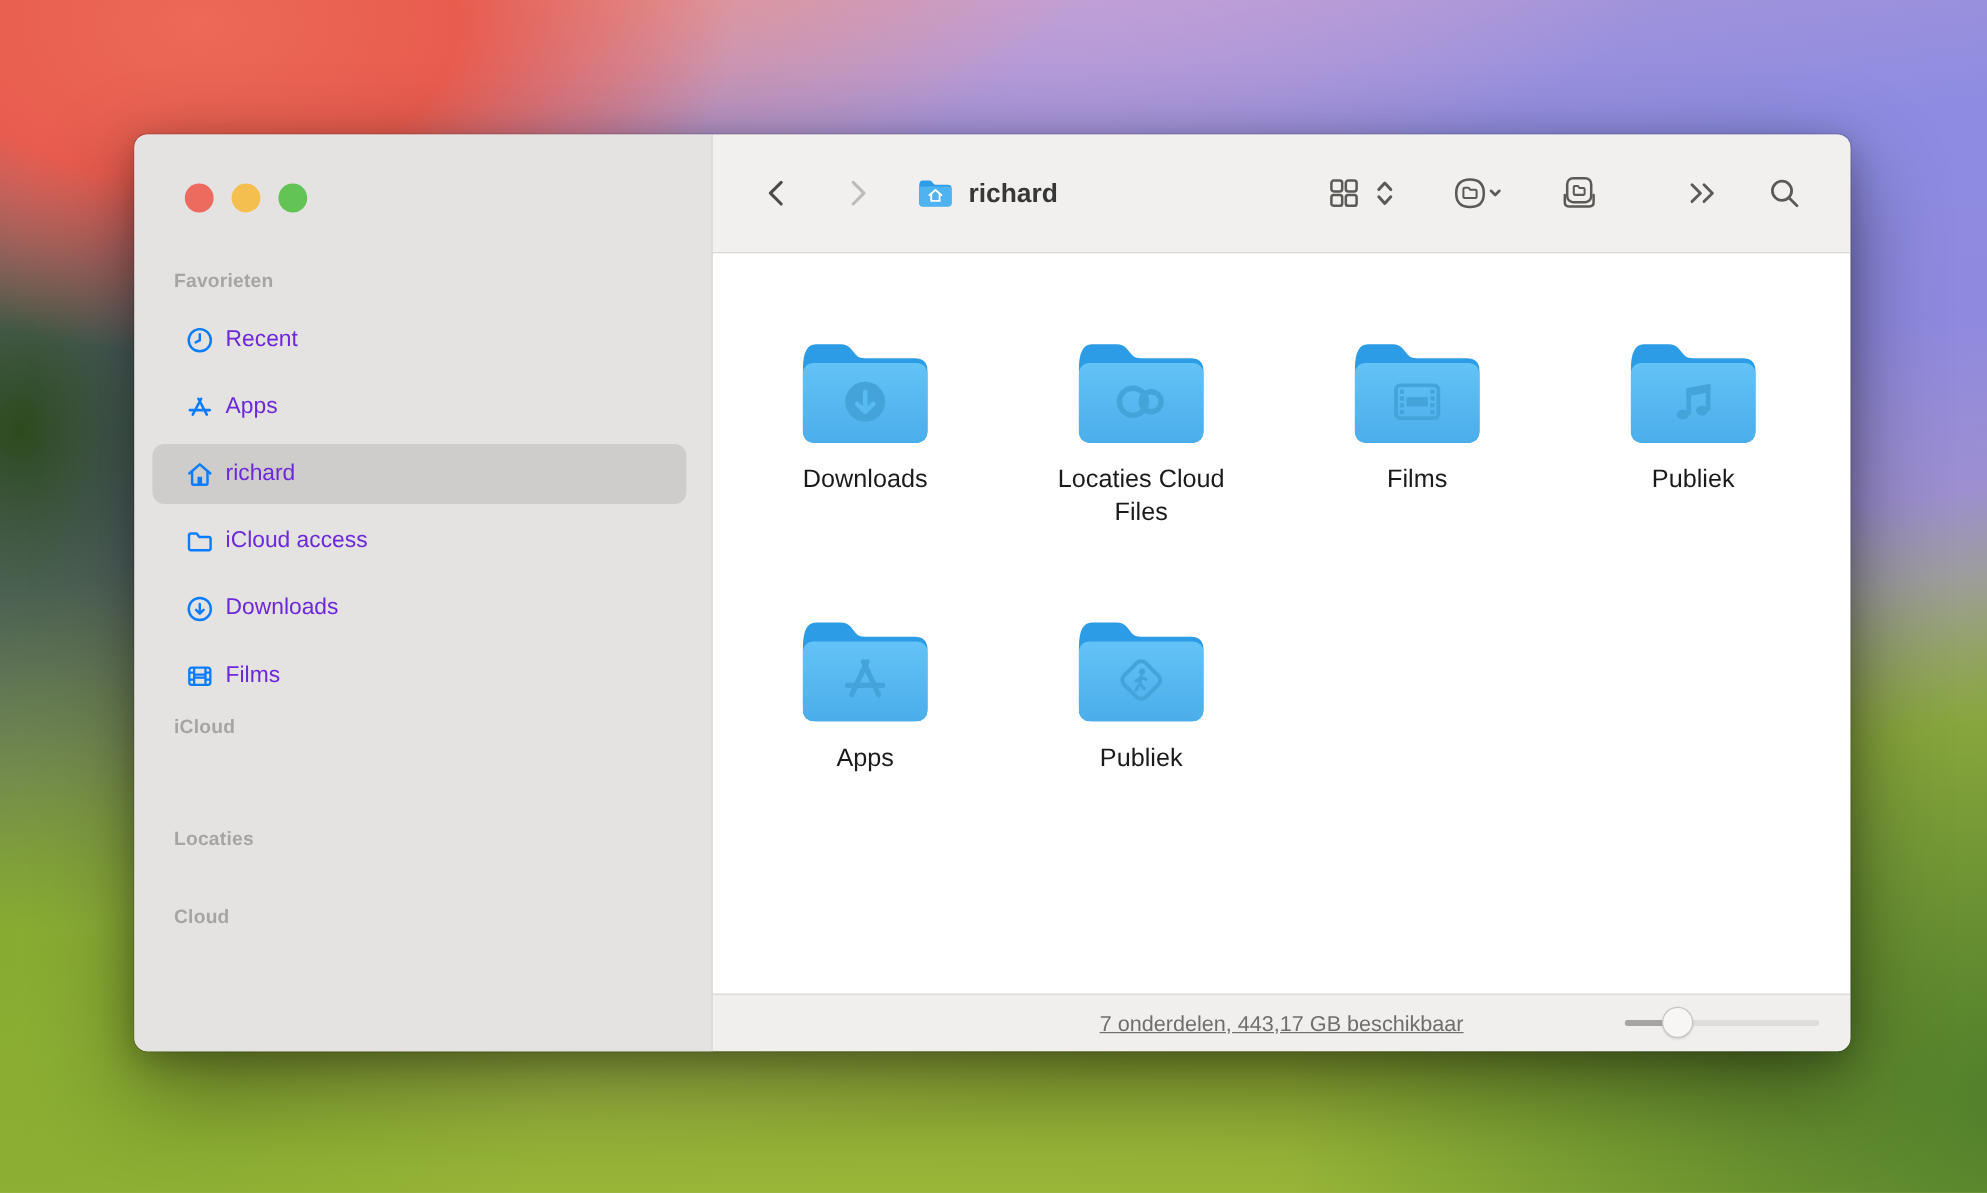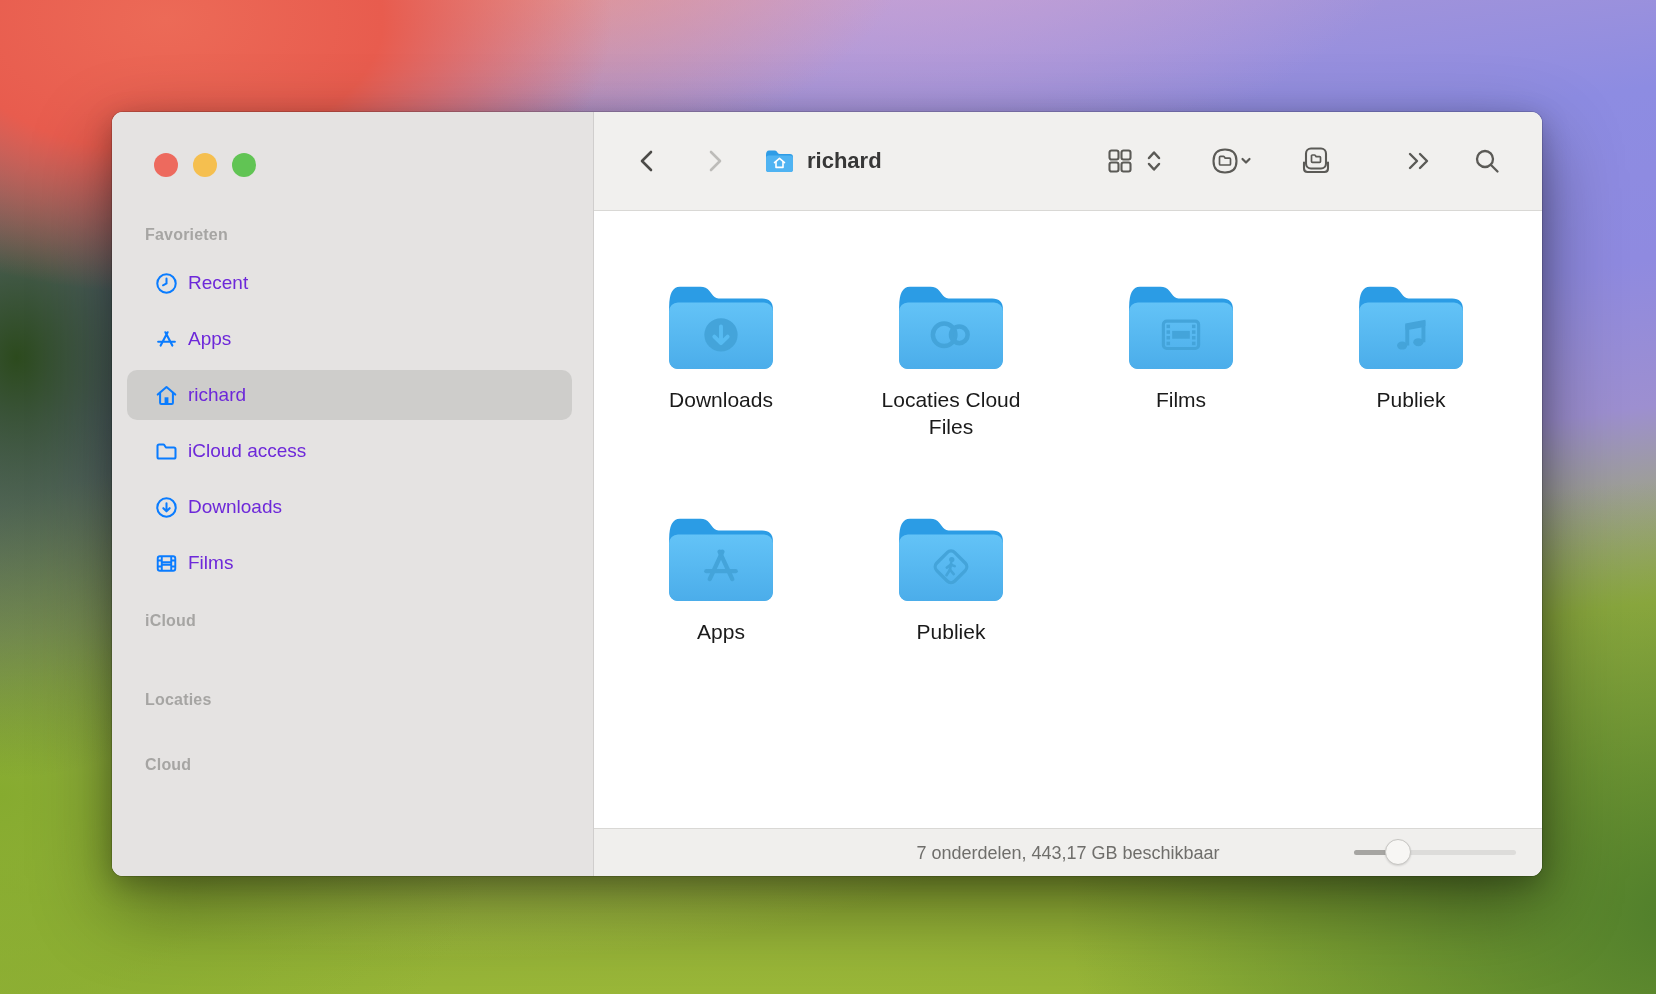--- a/index.html
+++ b/index.html
@@ -81,21 +81,21 @@
   }
 
   
   .statusbar{
     position:absolute; left:0; bottom:0; width:948px; height:48px;
     background:#f0efed; border-top:1px solid #d9d8d5;
   }
   .status-text{
     position:absolute; left:0; right:0; top:0; height:48px;
     display:flex; align-items:center; justify-content:center;
-    font-size:18px; color:#6f6e6b;
+    font-size:18px; color:#6f6e6b;text-decoration:underline;
   }
   .zoom-slider{ position:absolute; right:26px; top:21px; width:162px; height:5px; }
   .zs-track{ position:absolute; left:0; top:0; width:162px; height:5px; background:#dddcda; border-radius:3px; }
   .zs-fill{ position:absolute; left:0; top:0; height:5px; background:#a6a5a2; border-radius:3px; }
   .zs-thumb{
     position:absolute; top:-11px; width:26px; height:26px; border-radius:50%;
     background:#f7f6f4; border:1.5px solid #c6c5c2; box-shadow:0 1px 2px rgba(0,0,0,.12);
   }
 
   svg{ display:block; }
@@ -174,21 +174,21 @@
         <span class="ic">
           <svg width="27" height="27" viewBox="0 0 24 24" fill="none" stroke="#0a7cff" stroke-width="1.7" stroke-linejoin="round">
             <rect x="4.2" y="5.6" width="15.6" height="12.8" rx="2"></rect>
             <path d="M7.8 5.6 V18.4 M16.2 5.6 V18.4 M4.2 9.4 H7.8 M4.2 14.6 H7.8 M16.2 9.4 H19.8 M16.2 14.6 H19.8 M7.8 10.9 H16.2 M7.8 13.1 H16.2"></path>
           </svg>
           </span>
         <span class="lbl">Films</span>
       </li>
     </ul>
 
-    <div class="sb-header" style="top:500px">iCloud</div>
+    <div class="sb-header" style="top:486px">iCloud</div>
     <div class="sb-header" style="top:579px">Locaties</div>
     <div class="sb-header" style="top:644px">Cloud</div>
   </div>
 
   <div class="pane">
 
     <div class="toolbar">
       <span class="tb-ic tb-back">
         <svg width="26" height="30" viewBox="0 0 26 30" fill="none" stroke="#4c4b48" stroke-width="2.6" stroke-linecap="round" stroke-linejoin="round">
           <path d="M17 6 L8 15 L17 24"></path>

